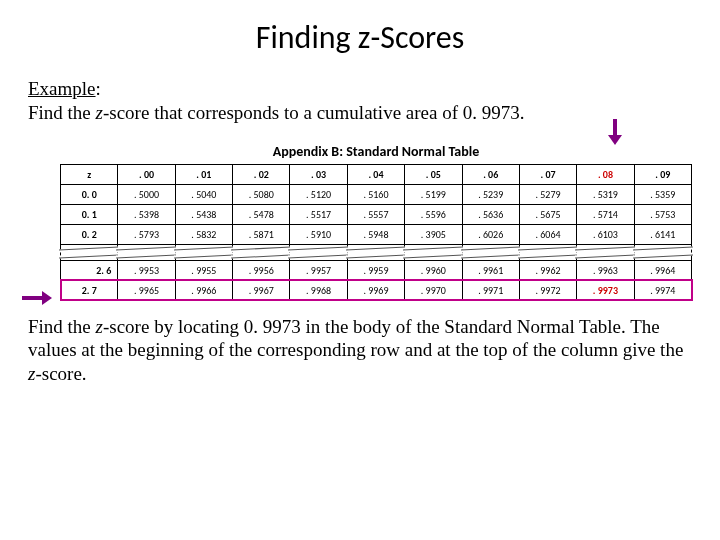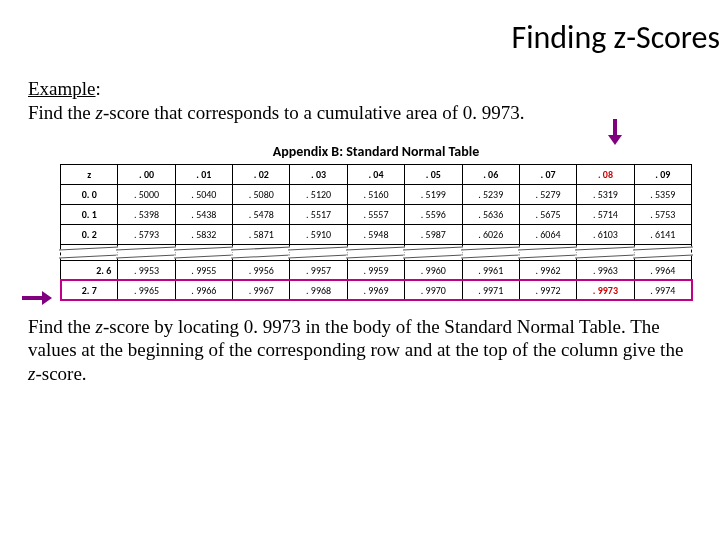--- a/index.html
+++ b/index.html
@@ -1,17 +1,17 @@
 <!DOCTYPE html>
 <html><head>
 <meta charset="utf-8">
 <style>
   * { box-sizing: border-box; margin: 0; padding: 0; }
   body { width: 720px; height: 540px; background: #fff; font-family: Calibri, Arial, sans-serif; color: #000; position: relative; }
-  .title { font-size: 32px; text-align: right; padding-top: 18px; padding-bottom: 20px; font-weight: 400; }
+  .title { font-size: 32px; text-align: center; padding-top: 18px; padding-bottom: 20px; font-weight: 400; }
   .example-block { padding: 0 28px; font-size: 19px; font-family: "Times New Roman", serif; line-height: 1.25; }
   .example-label { text-decoration: underline; }
   .em { font-style: italic; }
   .table-wrap { position: relative; margin: 18px 28px 0 60px; }
   .table-caption { font-weight: bold; font-size: 14px; text-align: center; margin-bottom: 4px; }
   table { border-collapse: collapse; width: 100%; table-layout: fixed; }
   th, td { border: 1px solid #000; font-size: 10px; text-align: center; padding: 3px 0; background: #fff; font-weight: normal; }
   th { font-weight: bold; }
   .hi-col { color: #c00; font-weight: bold; }
   .hi-row td:first-child { font-weight: bold; }
@@ -95,21 +95,21 @@
           <td>. 5714</td>
           <td>. 5753</td>
         </tr>
         <tr>
           <td style="font-weight: bold;">0. 2</td>
           <td>. 5793</td>
           <td>. 5832</td>
           <td>. 5871</td>
           <td>. 5910</td>
           <td>. 5948</td>
-          <td>. 5987</td>
+          <td>. 3905</td>
           <td>. 6026</td>
           <td>. 6064</td>
           <td>. 6103</td>
           <td>. 6141</td>
         </tr>
         <tr class="break-row">
           <td></td>
           <td></td>
           <td></td>
           <td></td>

